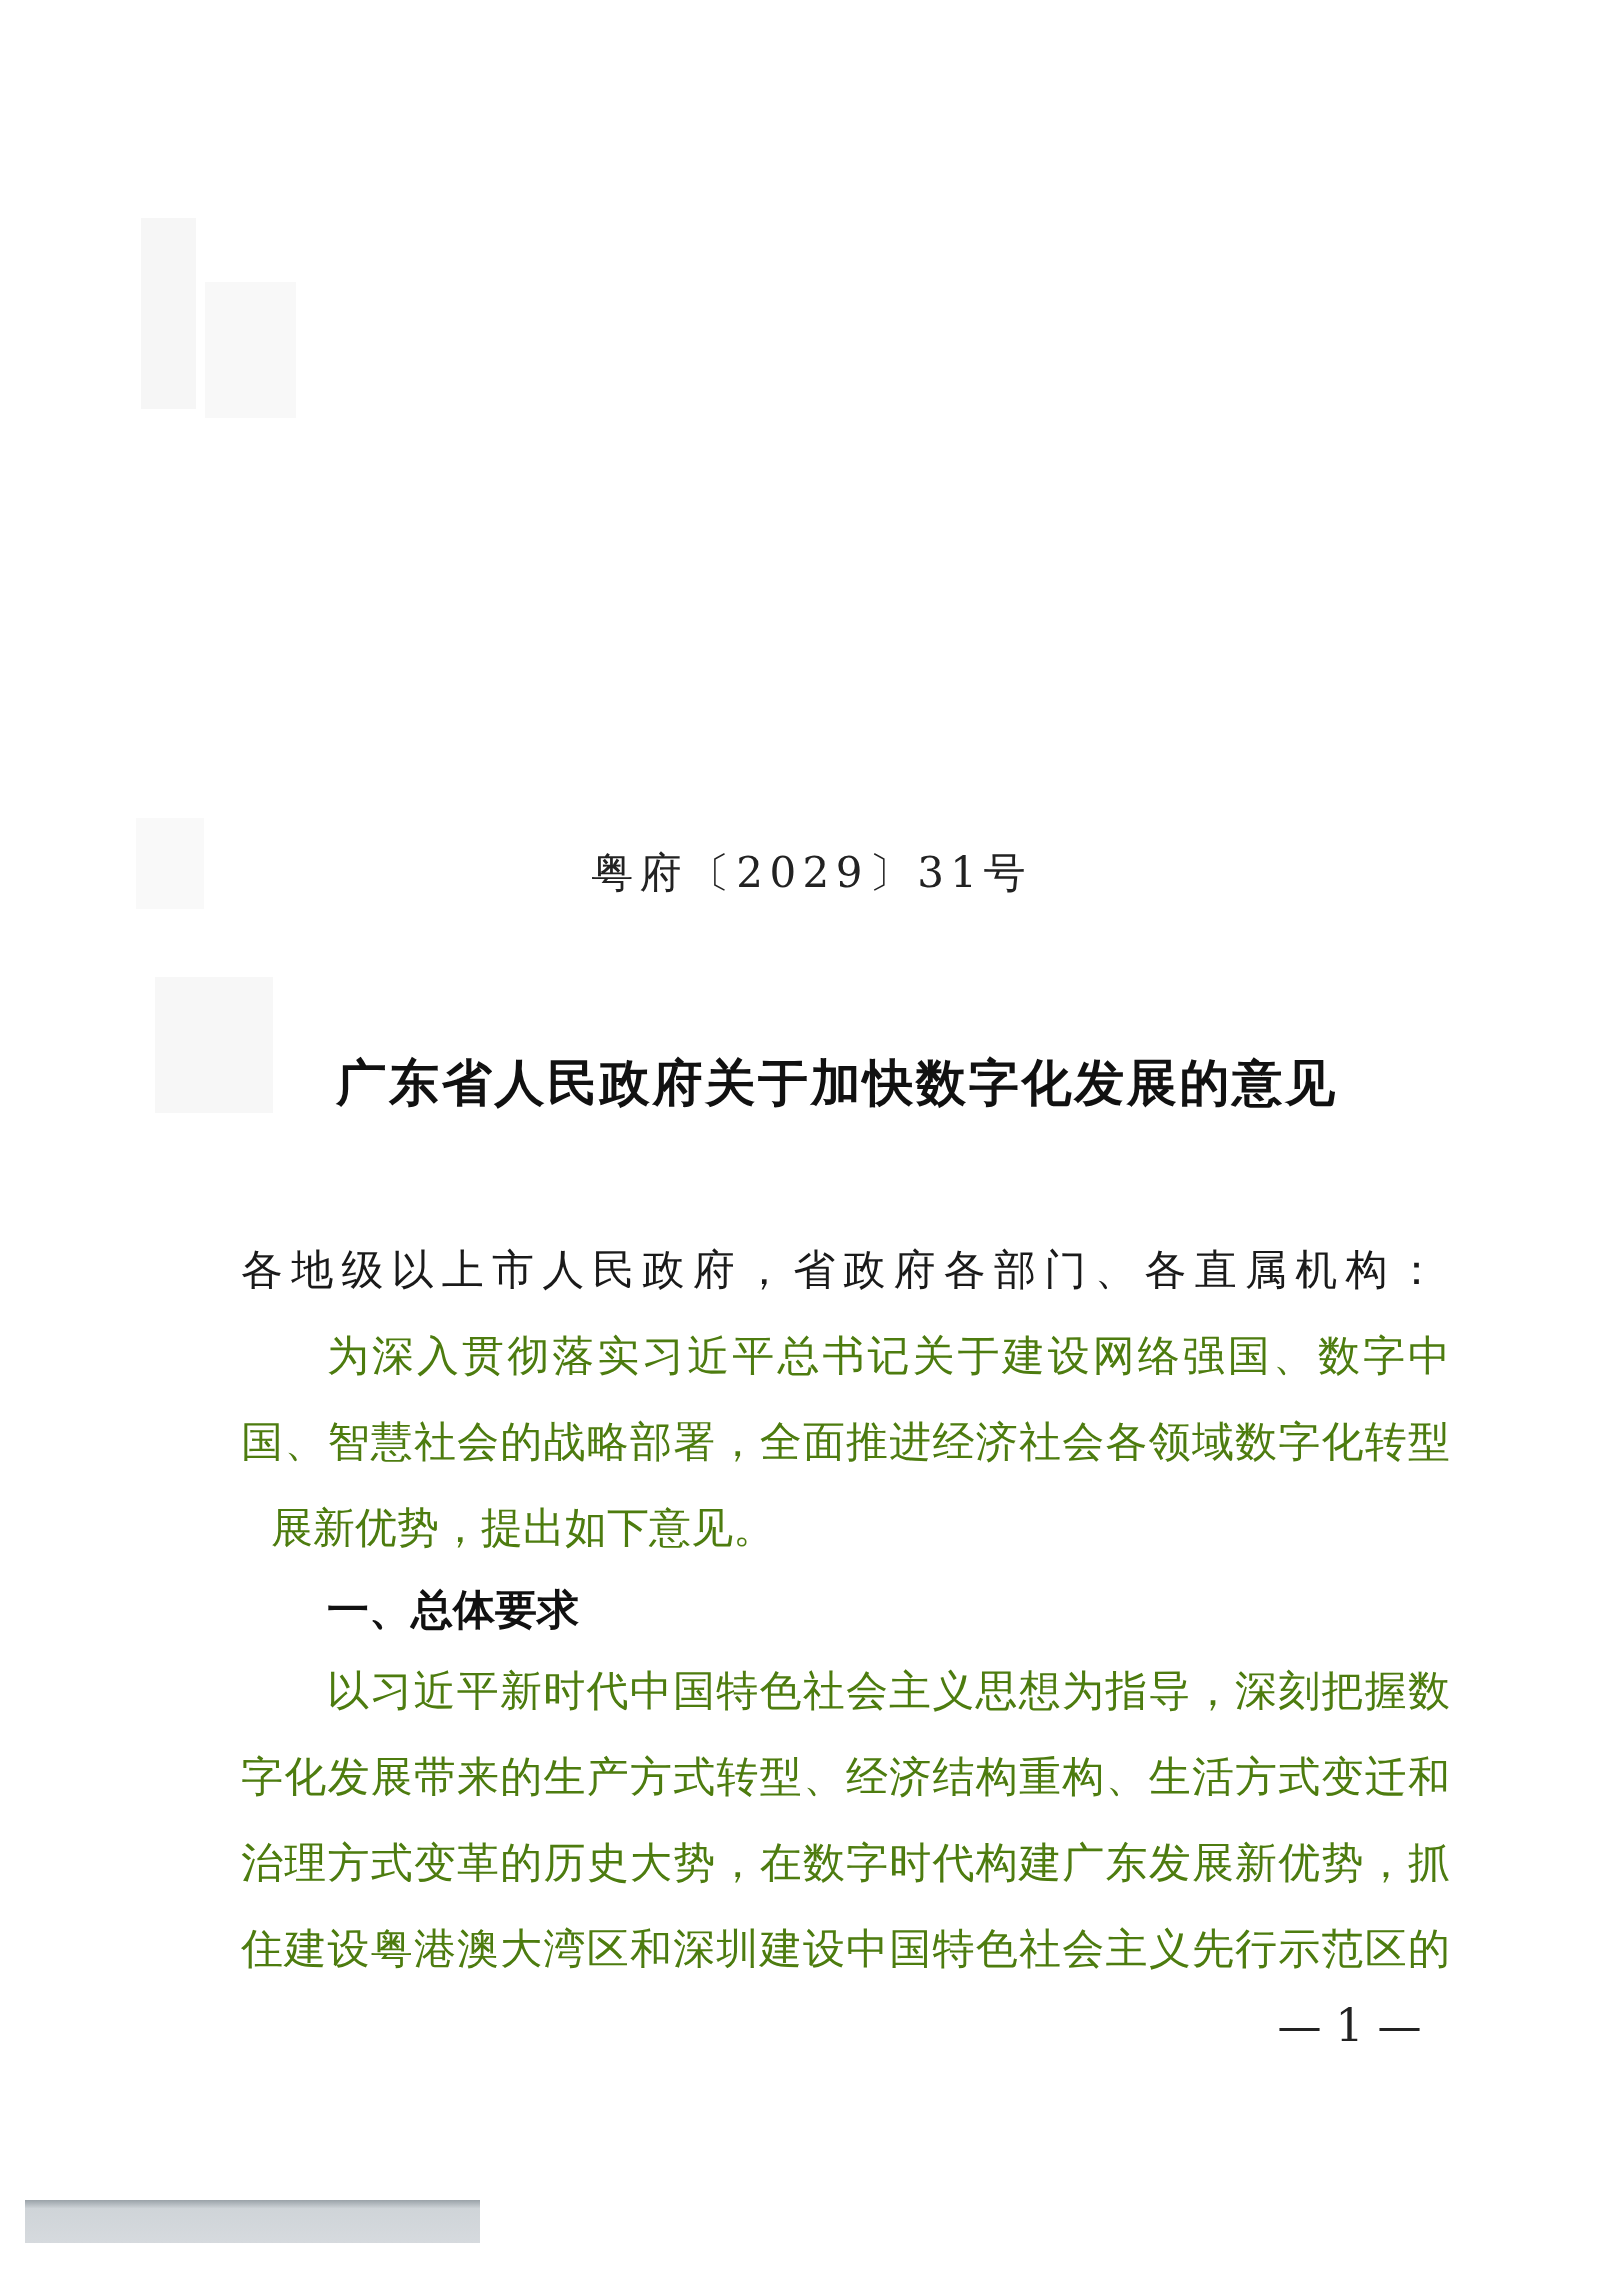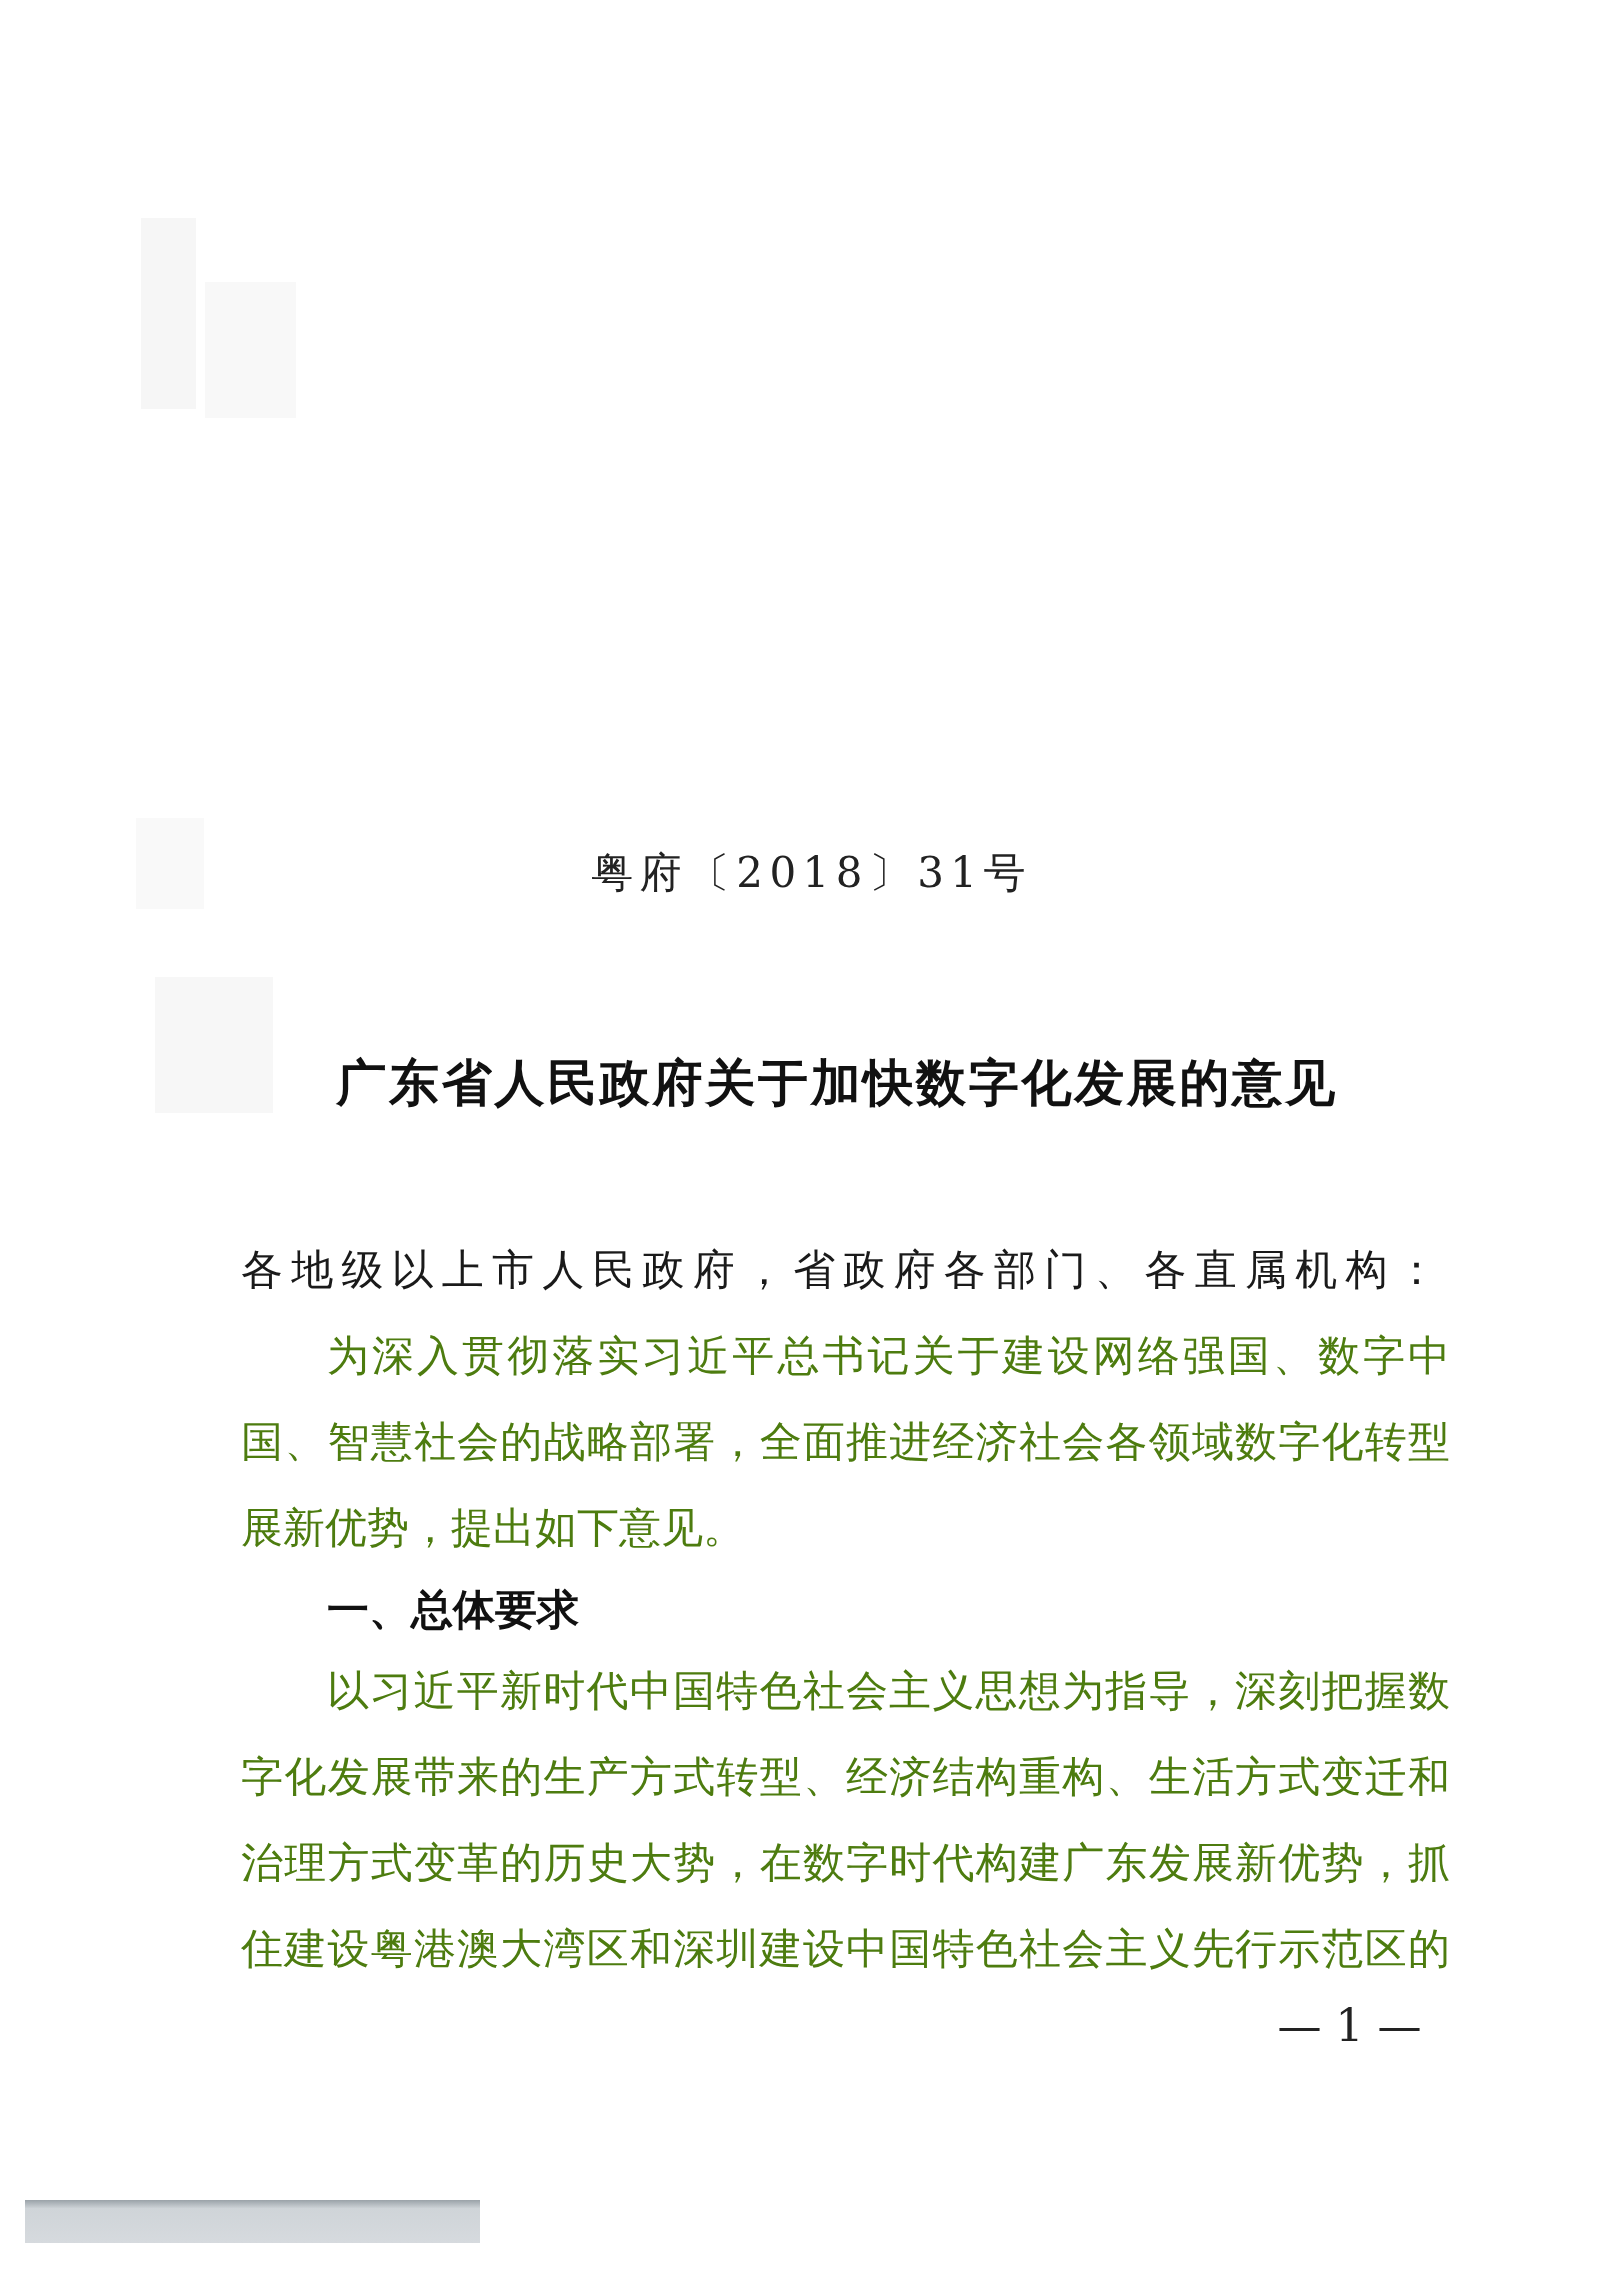--- a/index.html
+++ b/index.html
@@ -7,39 +7,39 @@
          font-family:"DejaVu Serif","Liberation Serif",serif; color:#1a1a1a; }
   .ghost { position:absolute; background:#f6f6f6; }
   .docnum { position:absolute; top:845px; left:0; width:1623px; text-align:center;
             font-size:42px; letter-spacing:6.4px; color:#222; }
   .title { position:absolute; top:1050px; left:255px; width:1164px; text-align:center;
            font-family:"DejaVu Sans","Liberation Sans",sans-serif; font-weight:bold;
            font-size:50px; letter-spacing:2.7px; color:#111; }
   .body-wrap { position:absolute; top:1227px; left:241px; width:1209px; }
   .line { height:86px; line-height:86px; font-size:42px; white-space:nowrap;
           text-align:justify; text-align-last:justify; color:#4d7c0f; }
-  .line.last { text-align-last:left; }
+  .line.last { text-align-last:left;margin-left:30px; }
   .line.indent { padding-left:86px; }
   .heading { height:77px; line-height:77px; font-size:42px; padding-left:86px;
              font-family:"DejaVu Sans","Liberation Sans",sans-serif; font-weight:bold; color:#111; }
   .salutation { height:86px; line-height:86px; font-size:42px; letter-spacing:8.2px; }
   .pagenum { position:absolute; top:2000px; left:1254px; width:191px; text-align:center;
              font-size:44px; color:#222; }
   .scanbar { position:absolute; top:2200px; left:25px; width:455px; height:43px;
              background:linear-gradient(#9aa2a8 0%, #cfd4d8 20%, #d6dade 100%); }
 </style>
 </head>
 <body>
 
 <div class="ghost" style="top:218px;left:141px;width:55px;height:191px;"></div>
 <div class="ghost" style="top:282px;left:205px;width:91px;height:136px;background:#f8f8f8;"></div>
 <div class="ghost" style="top:818px;left:136px;width:68px;height:91px;background:#f9f9f9;"></div>
 <div class="ghost" style="top:977px;left:155px;width:118px;height:136px;background:#f7f7f7;"></div>
 
-<div class="docnum">粤府〔2018〕31号</div>
+<div class="docnum">粤府〔2029〕31号</div>
 
 <div class="title">广东省人民政府关于加快数字化发展的意见</div>
 
 <div class="body-wrap">
   <div class="salutation">各地级以上市人民政府，省政府各部门、各直属机构：</div>
 
   <div class="line indent">为深入贯彻落实习近平总书记关于建设网络强国、数字中</div>
   <div class="line">国、智慧社会的战略部署，全面推进经济社会各领域数字化转型</div>
   <div class="line last">展新优势，提出如下意见。</div>
 

